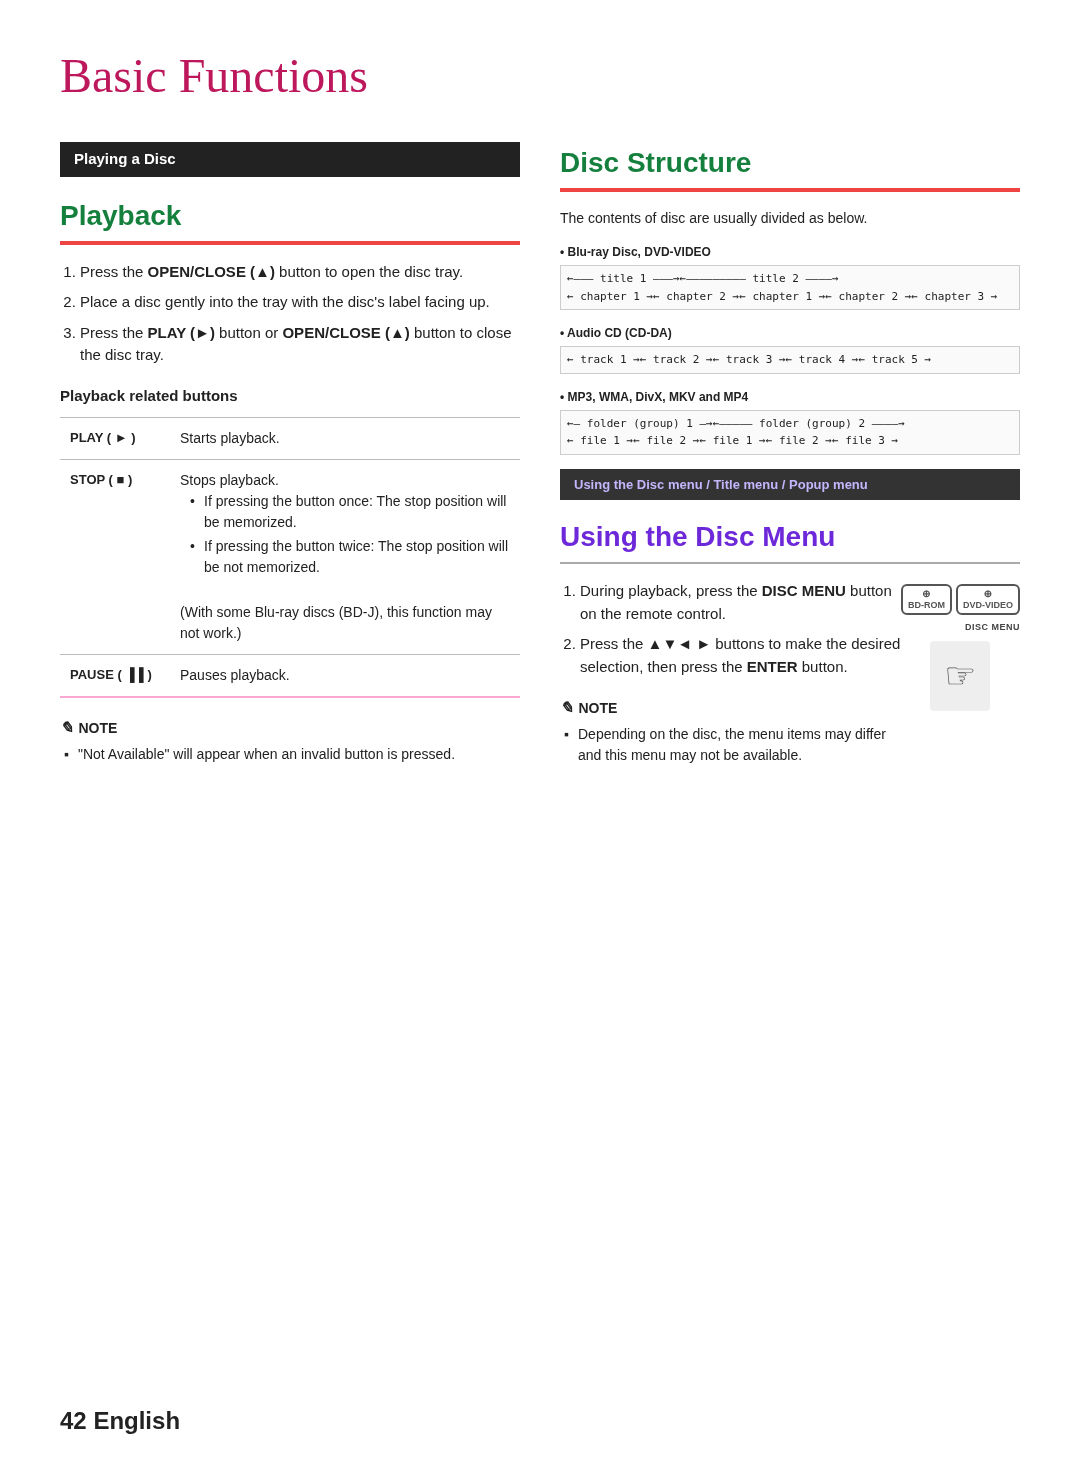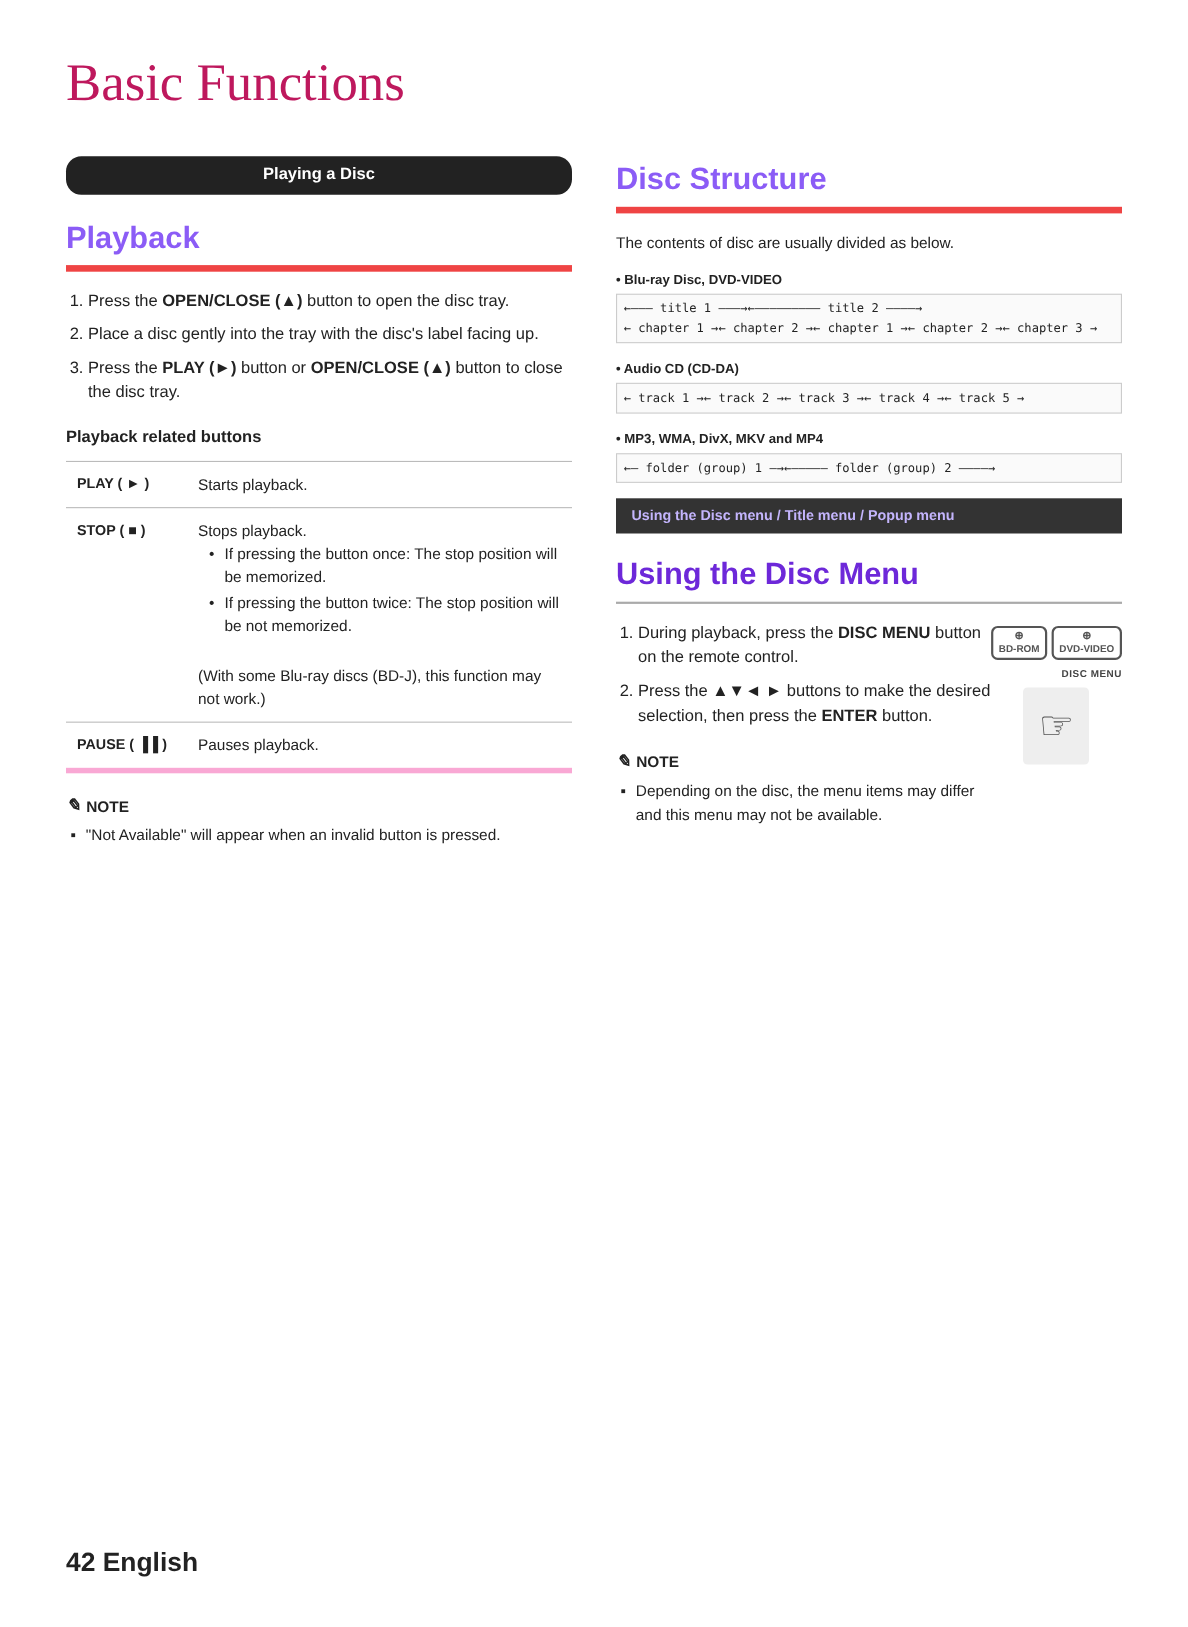--- a/index.html
+++ b/index.html
@@ -39,29 +39,28 @@
     }
 
     
     .section-header-bar {
       background: #222;
       color: #fff;
       font-weight: bold;
       font-size: 15px;
       padding: 6px 14px;
       margin-bottom: 18px;
-      text-align: center;
-      border-radius: 14px;
+      text-align: left;
     }
 
     .section-title {
       font-size: 28px;
       font-weight: bold;
-      color: #8b5cf6;
-      border-bottom: 6px solid #ef4444;
+      color: #15803d;
+      border-bottom: 4px solid #ef4444;
       padding-bottom: 4px;
       margin-bottom: 16px;
     }
 
     .subsection-title {
       font-size: 15px;
       font-weight: bold;
       margin-bottom: 10px;
       margin-top: 18px;
     }
@@ -89,21 +88,21 @@
       padding: 10px 10px;
       vertical-align: top;
     }
     .playback-table td:first-child {
       font-weight: bold;
       white-space: nowrap;
       width: 110px;
       font-size: 13px;
     }
     .playback-table tr:last-child {
-      border-bottom: 5px solid #f9a8d4;
+      border-bottom: 2px solid #f9a8d4;
     }
 
     
     .note-section {
       margin-top: 18px;
       font-size: 14px;
     }
     .note-title {
       font-size: 14px;
       font-weight: bold;
@@ -340,20 +339,21 @@
       <div class="disc-type-label"><strong>Audio CD (CD-DA)</strong></div>
       <div class="track-diagram">
         <div class="track-row">← track 1 →← track 2 →← track 3 →← track 4 →← track 5 →</div>
       </div>
     </div>
 
     <div class="disc-type">
       <div class="disc-type-label"><strong>MP3, WMA, DivX, MKV and MP4</strong></div>
       <div class="track-diagram">
         <div class="track-row">←— folder (group) 1 —→←————— folder (group) 2 ————→</div>
+        <div class="track-row">← file 1 →← file 2 →← file 1 →← file 2 →← file 3 →</div>
       </div>
     </div>
 
     <div class="disc-menu-bar">Using the Disc menu / Title menu / Popup menu</div>
 
     <div class="disc-menu-title">Using the Disc Menu</div>
 
     <div class="disc-menu-content">
       <div class="disc-menu-text">
         <ol>

